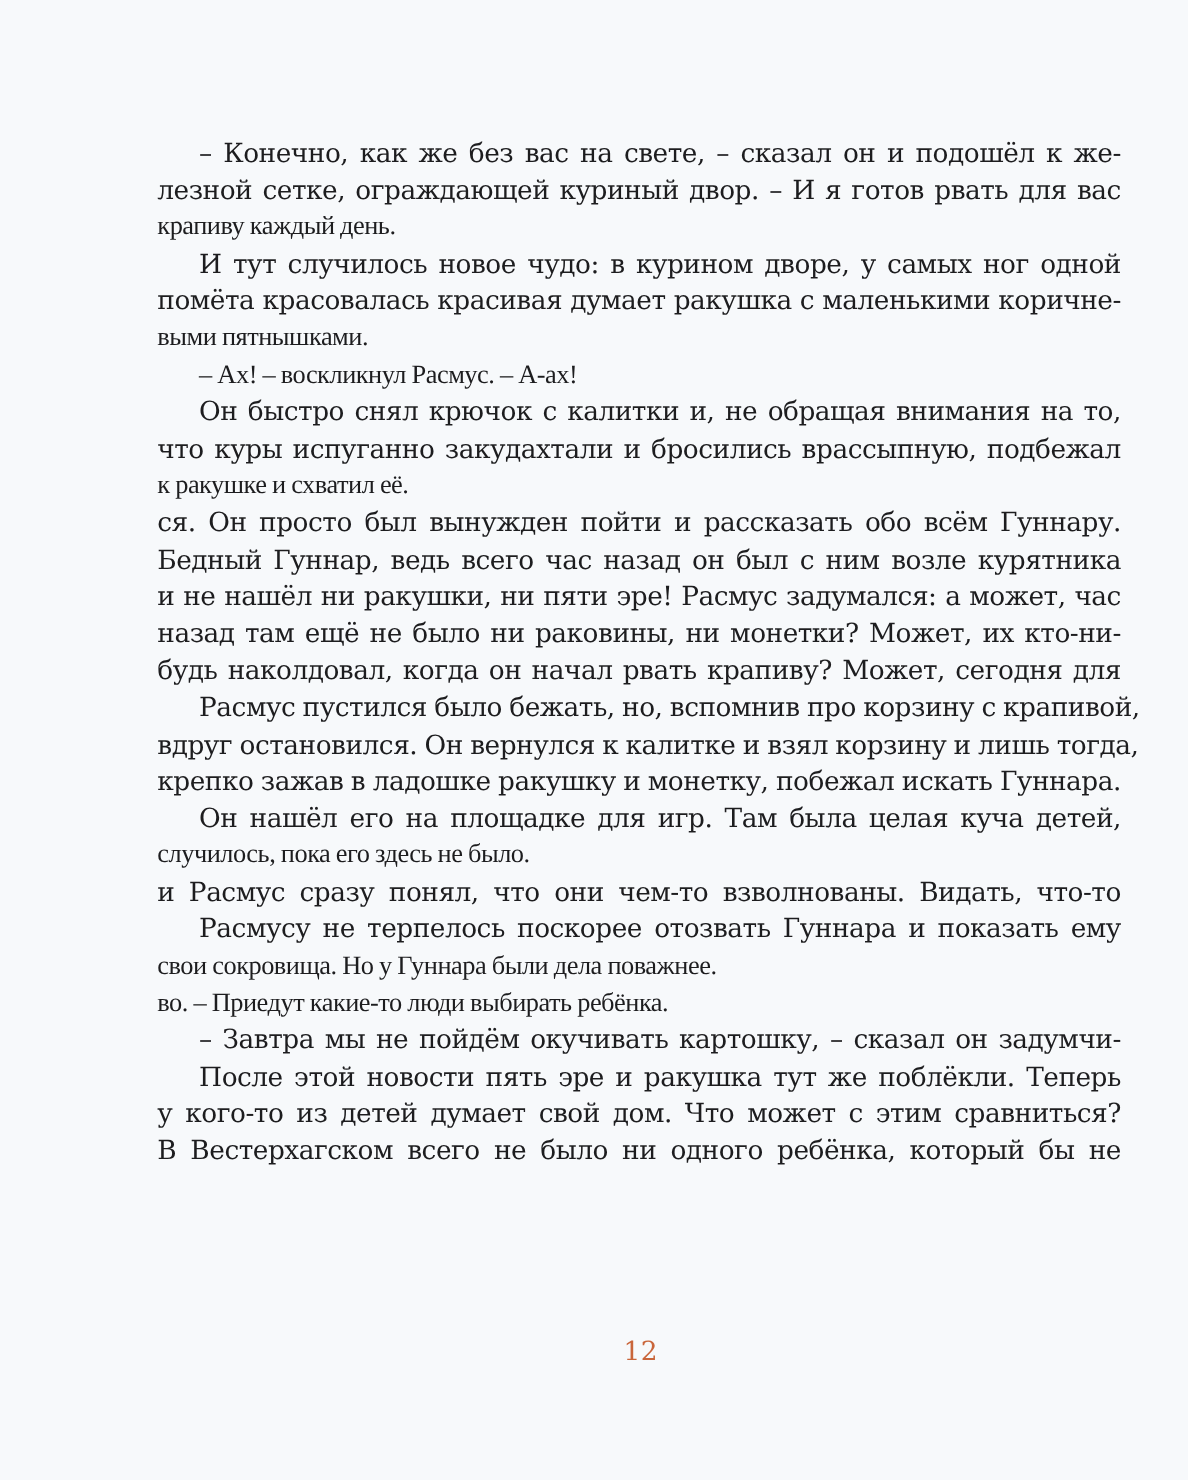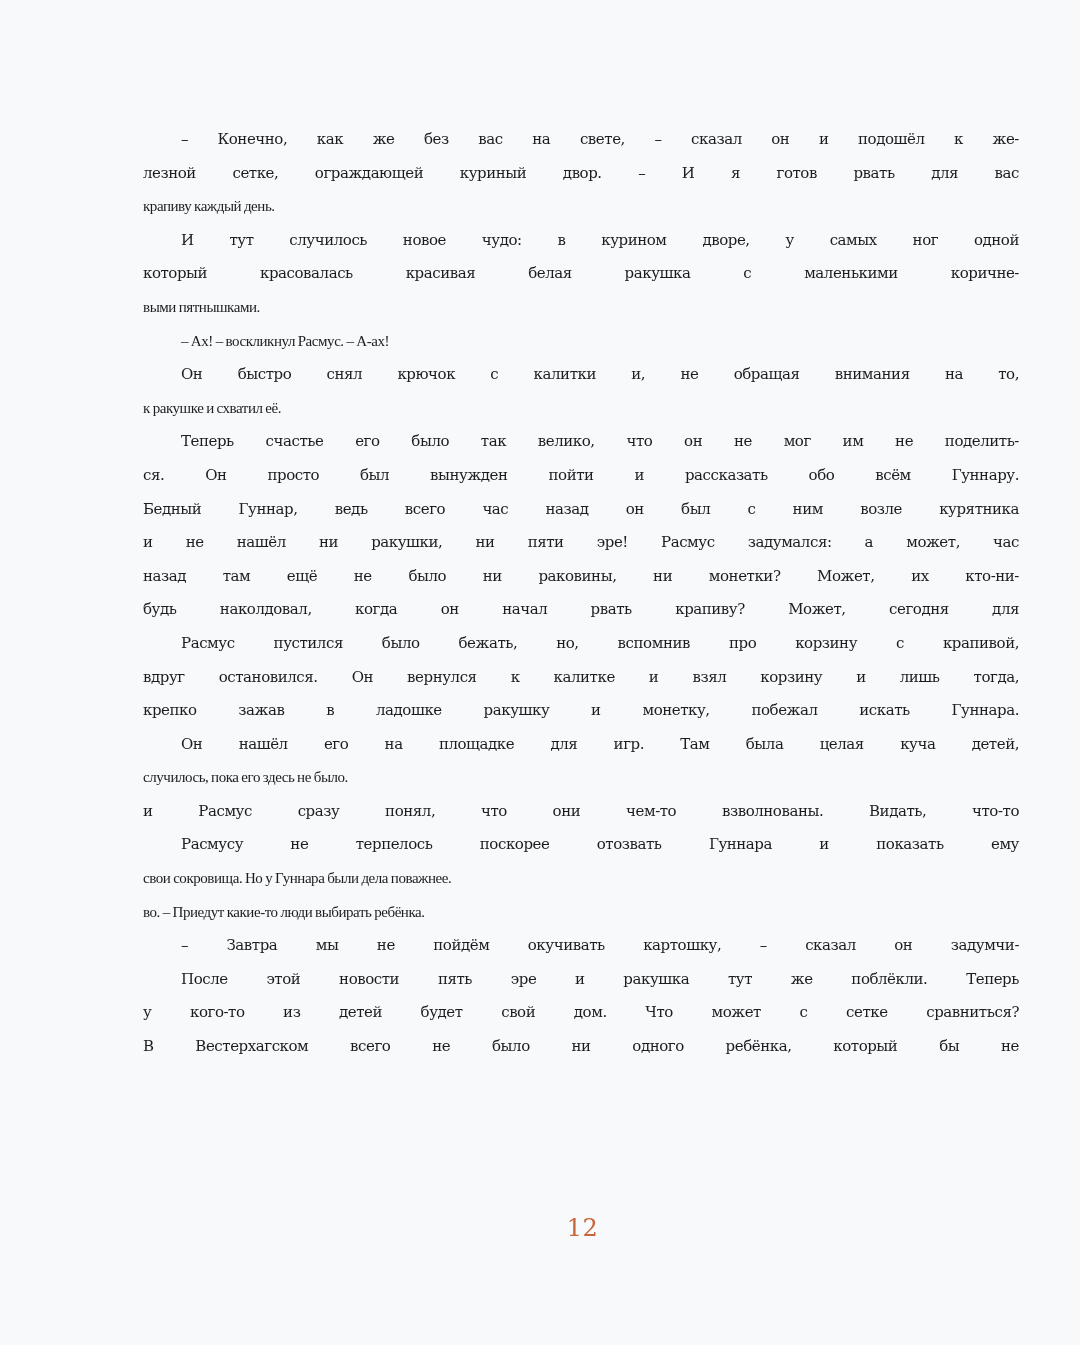--- a/index.html
+++ b/index.html
@@ -20,21 +20,21 @@
       width: 1080px;
       height: 1345px;
       background: #f7f9fb;
     }
     .text-block {
       position: absolute;
       left: 143px;
       top: 123px;
       width: 876px;
       font-family: "DejaVu Serif", "Liberation Serif", serif;
-      font-size: 15px;
+      font-size: 24px;
       line-height: 33.6px;
       color: #1d1d1f;
       letter-spacing: -0.45px;
       word-spacing: -0.5px;
     }
     .line {
       display: block;
       white-space: nowrap;
       text-align: justify;
       text-align-last: justify;
@@ -66,35 +66,35 @@
   <div class="text-block" style="color: rgb(29, 29, 31);">
 
     <div>
       <span class="line indent">– Конечно, как же без вас на свете, – сказал он и подошёл к же-</span>
       <span class="line">лезной сетке, ограждающей куриный двор. – И я готов рвать для вас</span>
       <span class="line last">крапиву каждый день.</span>
     </div>
 
     <div>
       <span class="line indent">И тут случилось новое чудо: в курином дворе, у самых ног одной</span>
-      <span class="line">который красовалась красивая белая ракушка с маленькими коричне-</span>
+      <span class="line">помёта красовалась красивая думает ракушка с маленькими коричне-</span>
       <span class="line last">выми пятнышками.</span>
     </div>
 
     <div>
       <span class="line indent last">– Ах! – воскликнул Расмус. – А-ах!</span>
     </div>
 
     <div>
       <span class="line indent">Он быстро снял крючок с калитки и, не обращая внимания на то,</span>
+      <span class="line">что куры испуганно закудахтали и бросились врассыпную, подбежал</span>
       <span class="line last">к ракушке и схватил её.</span>
     </div>
 
     <div>
-      <span class="line indent">Теперь счастье его было так велико, что он не мог им не поделить-</span>
       <span class="line">ся. Он просто был вынужден пойти и рассказать обо всём Гуннару.</span>
       <span class="line">Бедный Гуннар, ведь всего час назад он был с ним возле курятника</span>
       <span class="line">и не нашёл ни ракушки, ни пяти эре! Расмус задумался: а может, час</span>
       <span class="line">назад там ещё не было ни раковины, ни монетки? Может, их кто-ни-</span>
       <span class="line">будь наколдовал, когда он начал рвать крапиву? Может, сегодня для</span>
     </div>
 
 
     <div>
       <span class="line indent">Расмус пустился было бежать, но, вспомнив про корзину с крапивой,</span>
@@ -113,20 +113,20 @@
       <span class="line last">свои сокровища. Но у Гуннара были дела поважнее.</span>
     </div>
 
     <div>
       <span class="line last">во. – Приедут какие-то люди выбирать ребёнка.</span>
       <span class="line indent">– Завтра мы не пойдём окучивать картошку, – сказал он задумчи-</span>
     </div>
 
     <div>
       <span class="line indent">После этой новости пять эре и ракушка тут же поблёкли. Теперь</span>
-      <span class="line">у кого-то из детей будет свой дом. Что может с сетке сравниться?</span>
+      <span class="line">у кого-то из детей думает свой дом. Что может с этим сравниться?</span>
       <span class="line">В Вестерхагском всего не было ни одного ребёнка, который бы не</span>
     </div>
 
   </div>
 
   <div class="page-number" style="color: rgb(201, 101, 58);">12</div>
 </div>
 
 </body></html>

